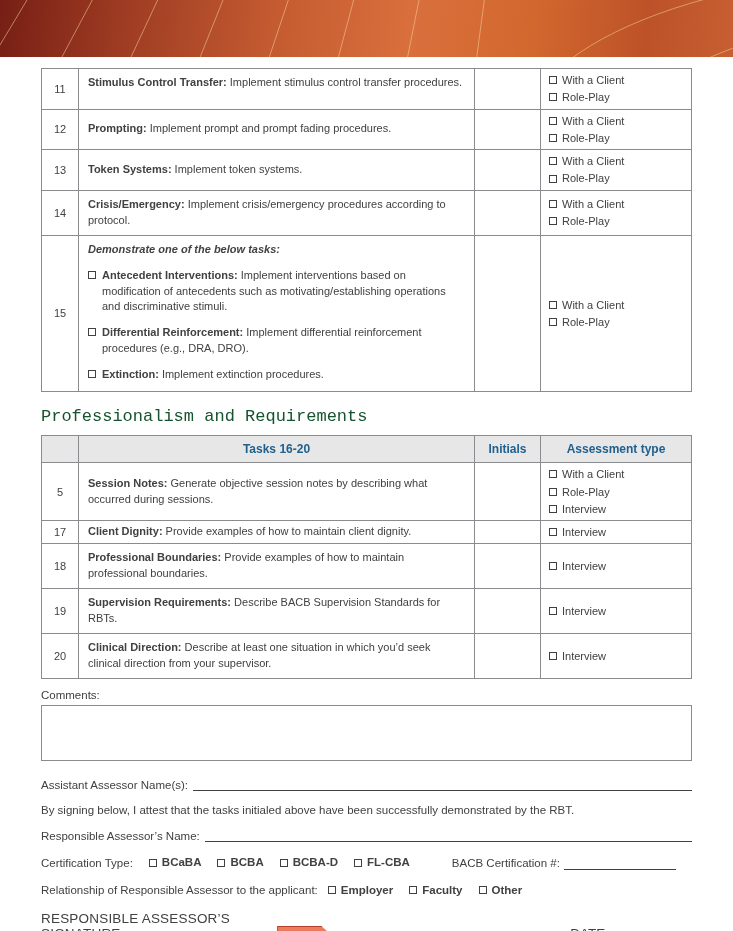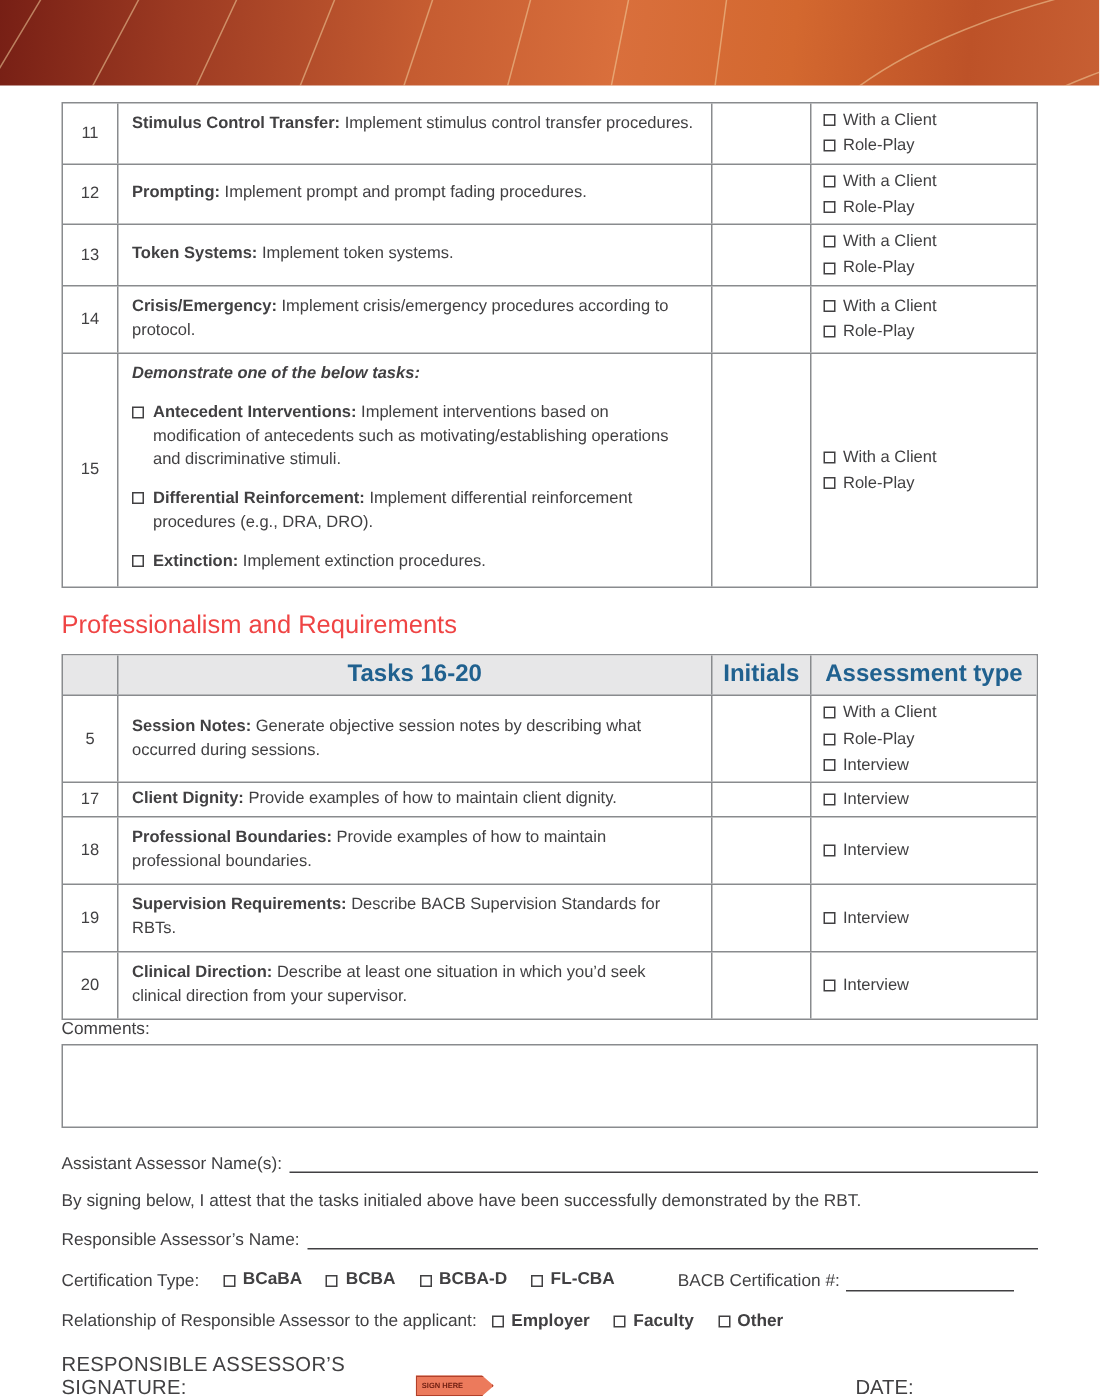--- a/index.html
+++ b/index.html
@@ -29,26 +29,26 @@
   .chk { display:flex; align-items:center; gap:5px; font-size:11px; line-height:1.3; }
   .box { width:8px; height:8px; border:1.3px solid #414042; flex:0 0 auto; background:#fff; }
   
   .intro { font-style:italic; font-weight:bold; margin-bottom:10px; }
   .opt { display:flex; gap:6px; margin-bottom:10px; }
   .opt:last-child { margin-bottom:2px; }
   .opt .box { margin-top:3px; }
   
   .thead { background:#e7e7e8; }
   .thead .hc { display:flex; align-items:center; justify-content:center;
-    font-size:16px; font-weight:bold; color:#20618f; min-height:26px; }
-  
-  .heading { margin:15px 0 9px 0; font-size:17px; color:#ef4444; font-weight:400; }
+    font-size:12px; font-weight:bold; color:#20618f; min-height:26px; }
+  
+  .heading { margin:15px 0 9px 0; font-size:17px; color:#14532d; font-weight:400;font-family:Liberation Mono, monospace; }
   
   .lbl { font-size:11.5px; color:#414042; }
-  .comments { }
+  .comments { margin-top:10px; }
   .comments-box { margin-top:4px; width:651px; height:56px; border:1px solid #898b8e; background:#fff; }
   .lineRow { display:flex; align-items:flex-end; margin-top:16px; }
   .fill { flex:1 1 auto; border-bottom:1px solid #414042; height:14px; margin-left:5px; }
   .attest { margin-top:13px; font-size:11.5px; }
   .inlineRow { display:flex; align-items:center; margin-top:13px; font-size:11.5px; flex-wrap:nowrap; }
   .inlineRow .chk { font-size:11.5px; margin-left:16px;font-weight:bold; }
   .gap-lg { margin-left:42px; }
   .certfill { width:112px; border-bottom:1px solid #414042; height:14px; margin-left:4px; }
   .sigRow { display:flex; align-items:flex-end; margin-top:13px; }
   .sig-label { font-size:13.5px; letter-spacing:0.2px; color:#414042; }

